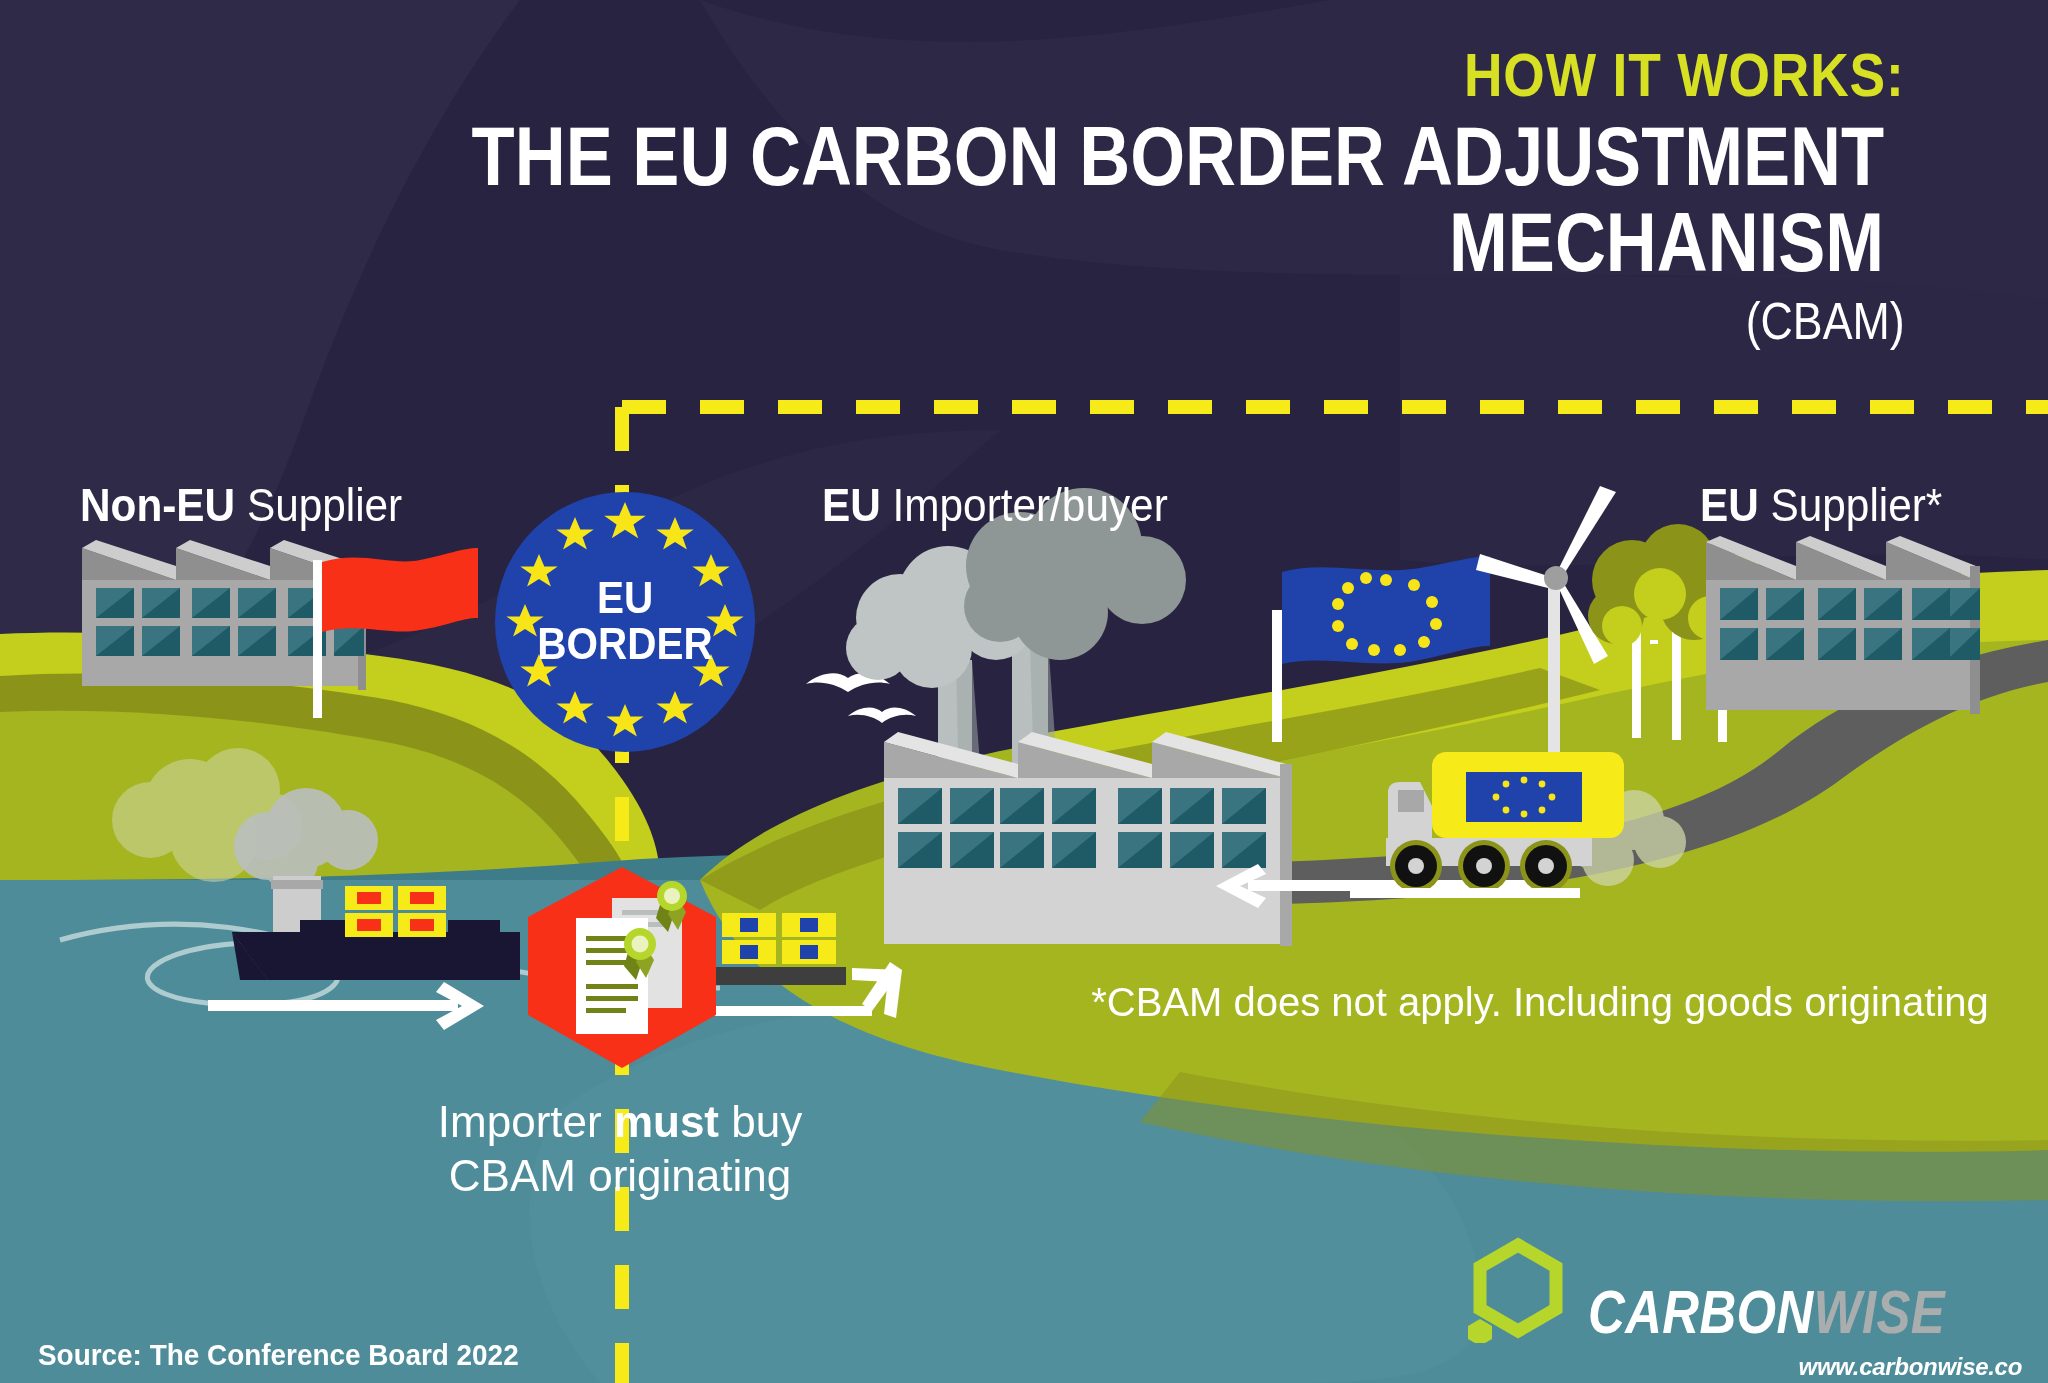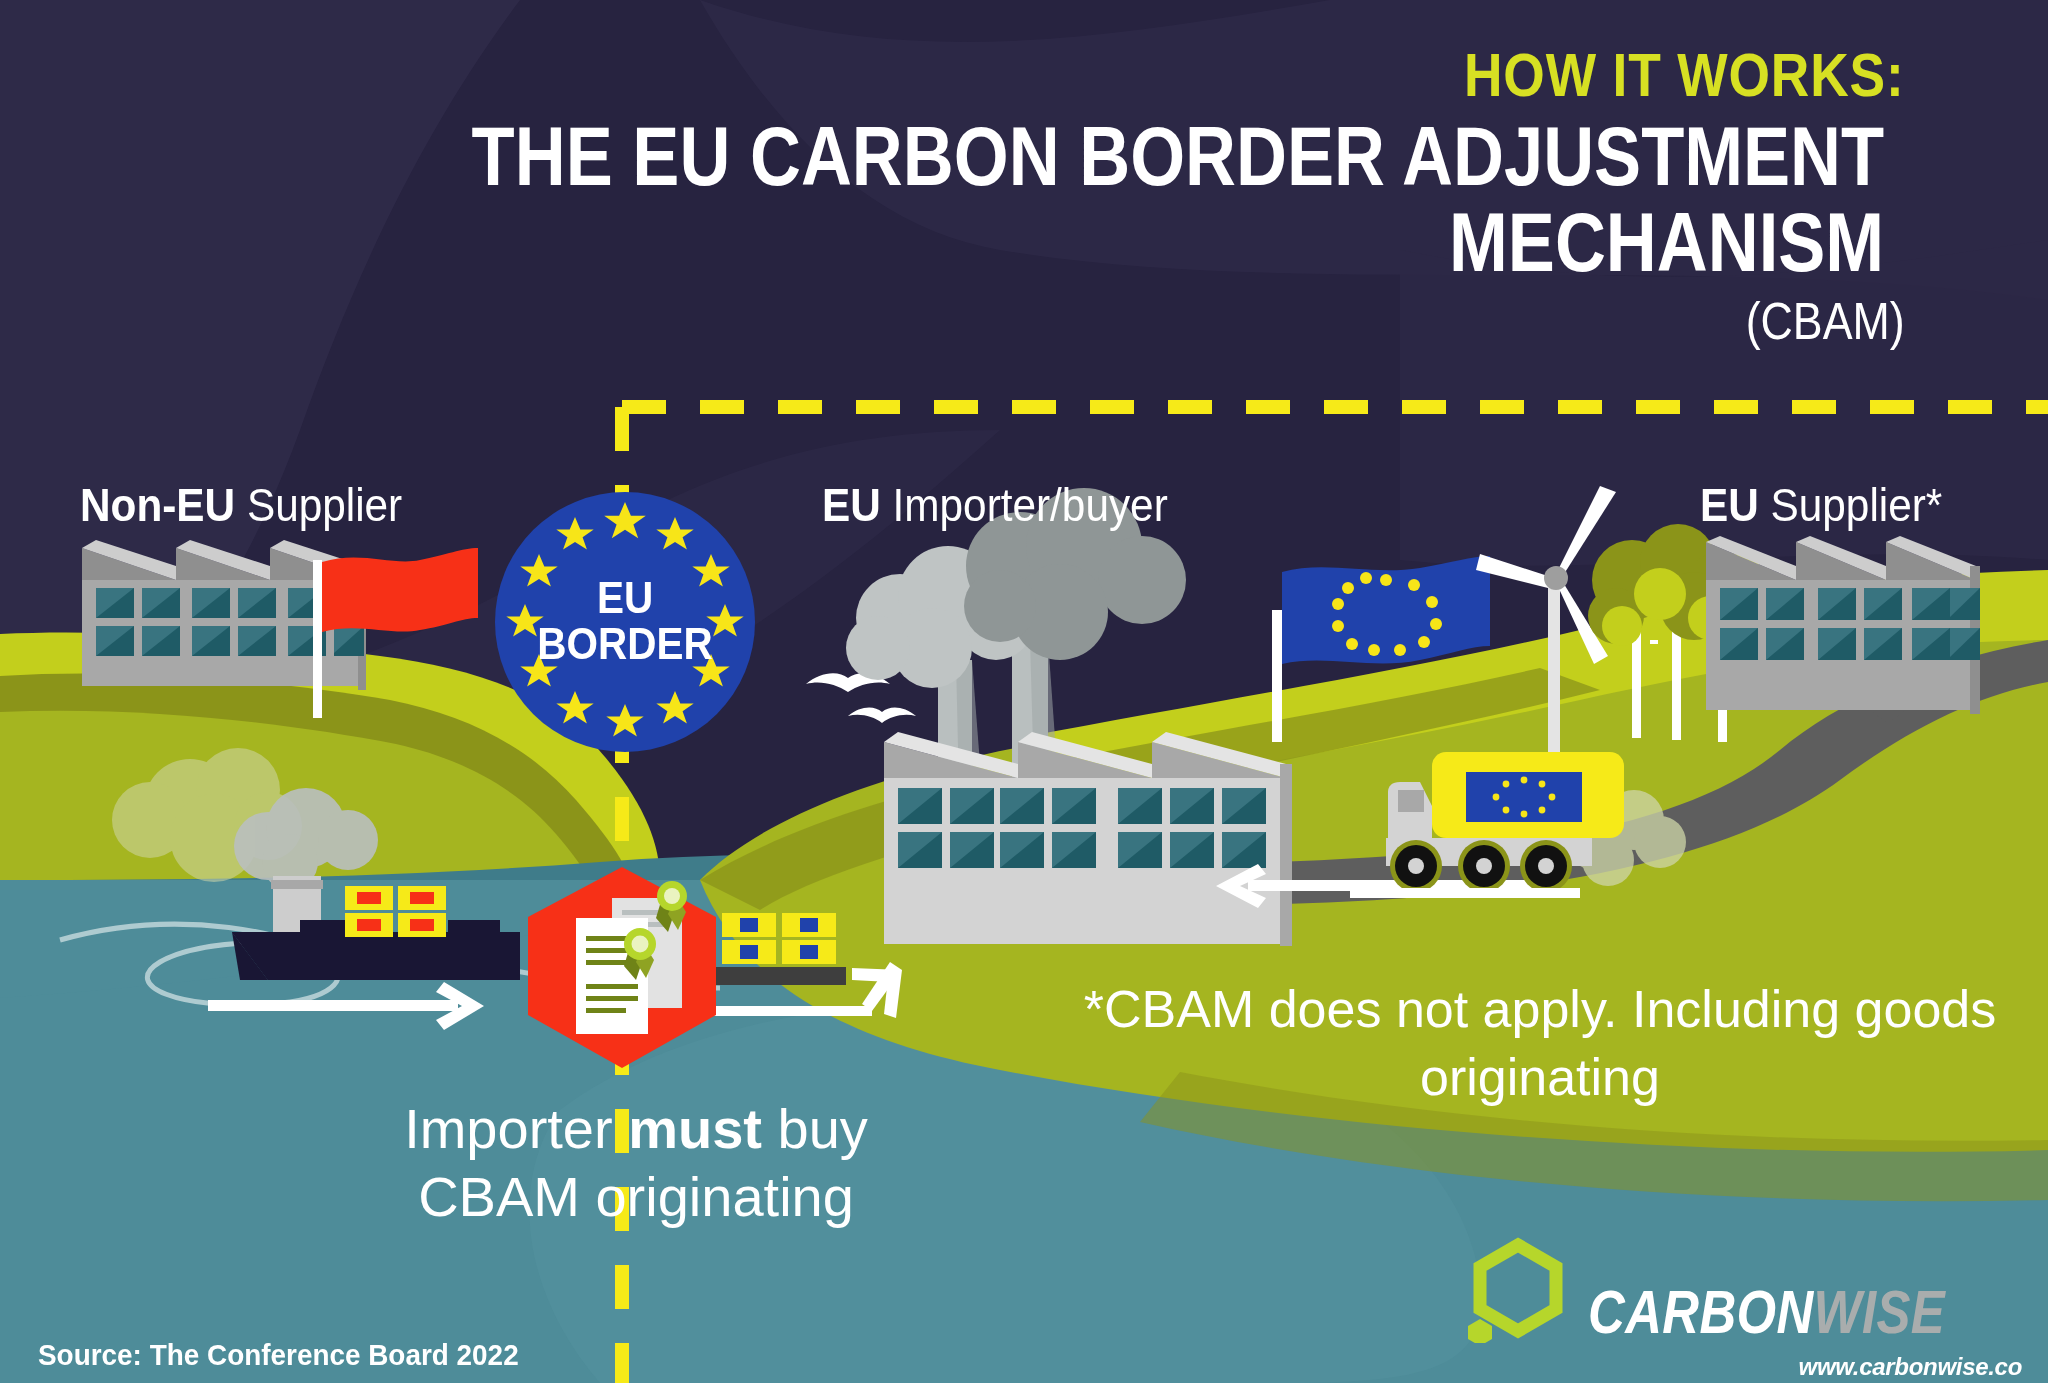--- a/index.html
+++ b/index.html
@@ -39,29 +39,29 @@
 
   
   #eubadge-text{
     position:absolute;z-index:36;left:500px;top:575px;width:250px;text-align:center;
     color:#ffffff;font-family:"Liberation Sans Narrow","Liberation Sans",sans-serif;
     font-weight:bold;font-size:44px;line-height:1.05;transform:scaleX(.92);transform-origin:center;
   }
 
   
   #importer-caption{
-    position:absolute;z-index:36;left:346px;top:1095px;width:580px;text-align:center;
-    color:#ffffff;font-size:56px;line-height:1.22;font-family:"Liberation Sans",sans-serif;
+    position:absolute;z-index:36;left:330px;top:1095px;width:580px;text-align:center;
+    color:#ffffff;font-size:44px;line-height:1.22;font-family:"Liberation Sans",sans-serif;
   }
   #importer-caption b{font-weight:bold;}
 
   
   #footnote{
     position:absolute;z-index:36;left:1040px;top:976px;width:1000px;text-align:center;
-    color:#ffffff;font-size:52px;line-height:1.3;font-family:"Liberation Sans",sans-serif;
+    color:#ffffff;font-size:40px;line-height:1.3;font-family:"Liberation Sans",sans-serif;
   }
 
   
   #source{
     position:absolute;z-index:36;left:38px;top:1338px;color:#ffffff;
     font-family:"Liberation Sans Narrow","Liberation Sans",sans-serif;
     font-weight:bold;font-size:30px;transform:scaleX(.93);transform-origin:left center;
     white-space:nowrap;
   }
 

